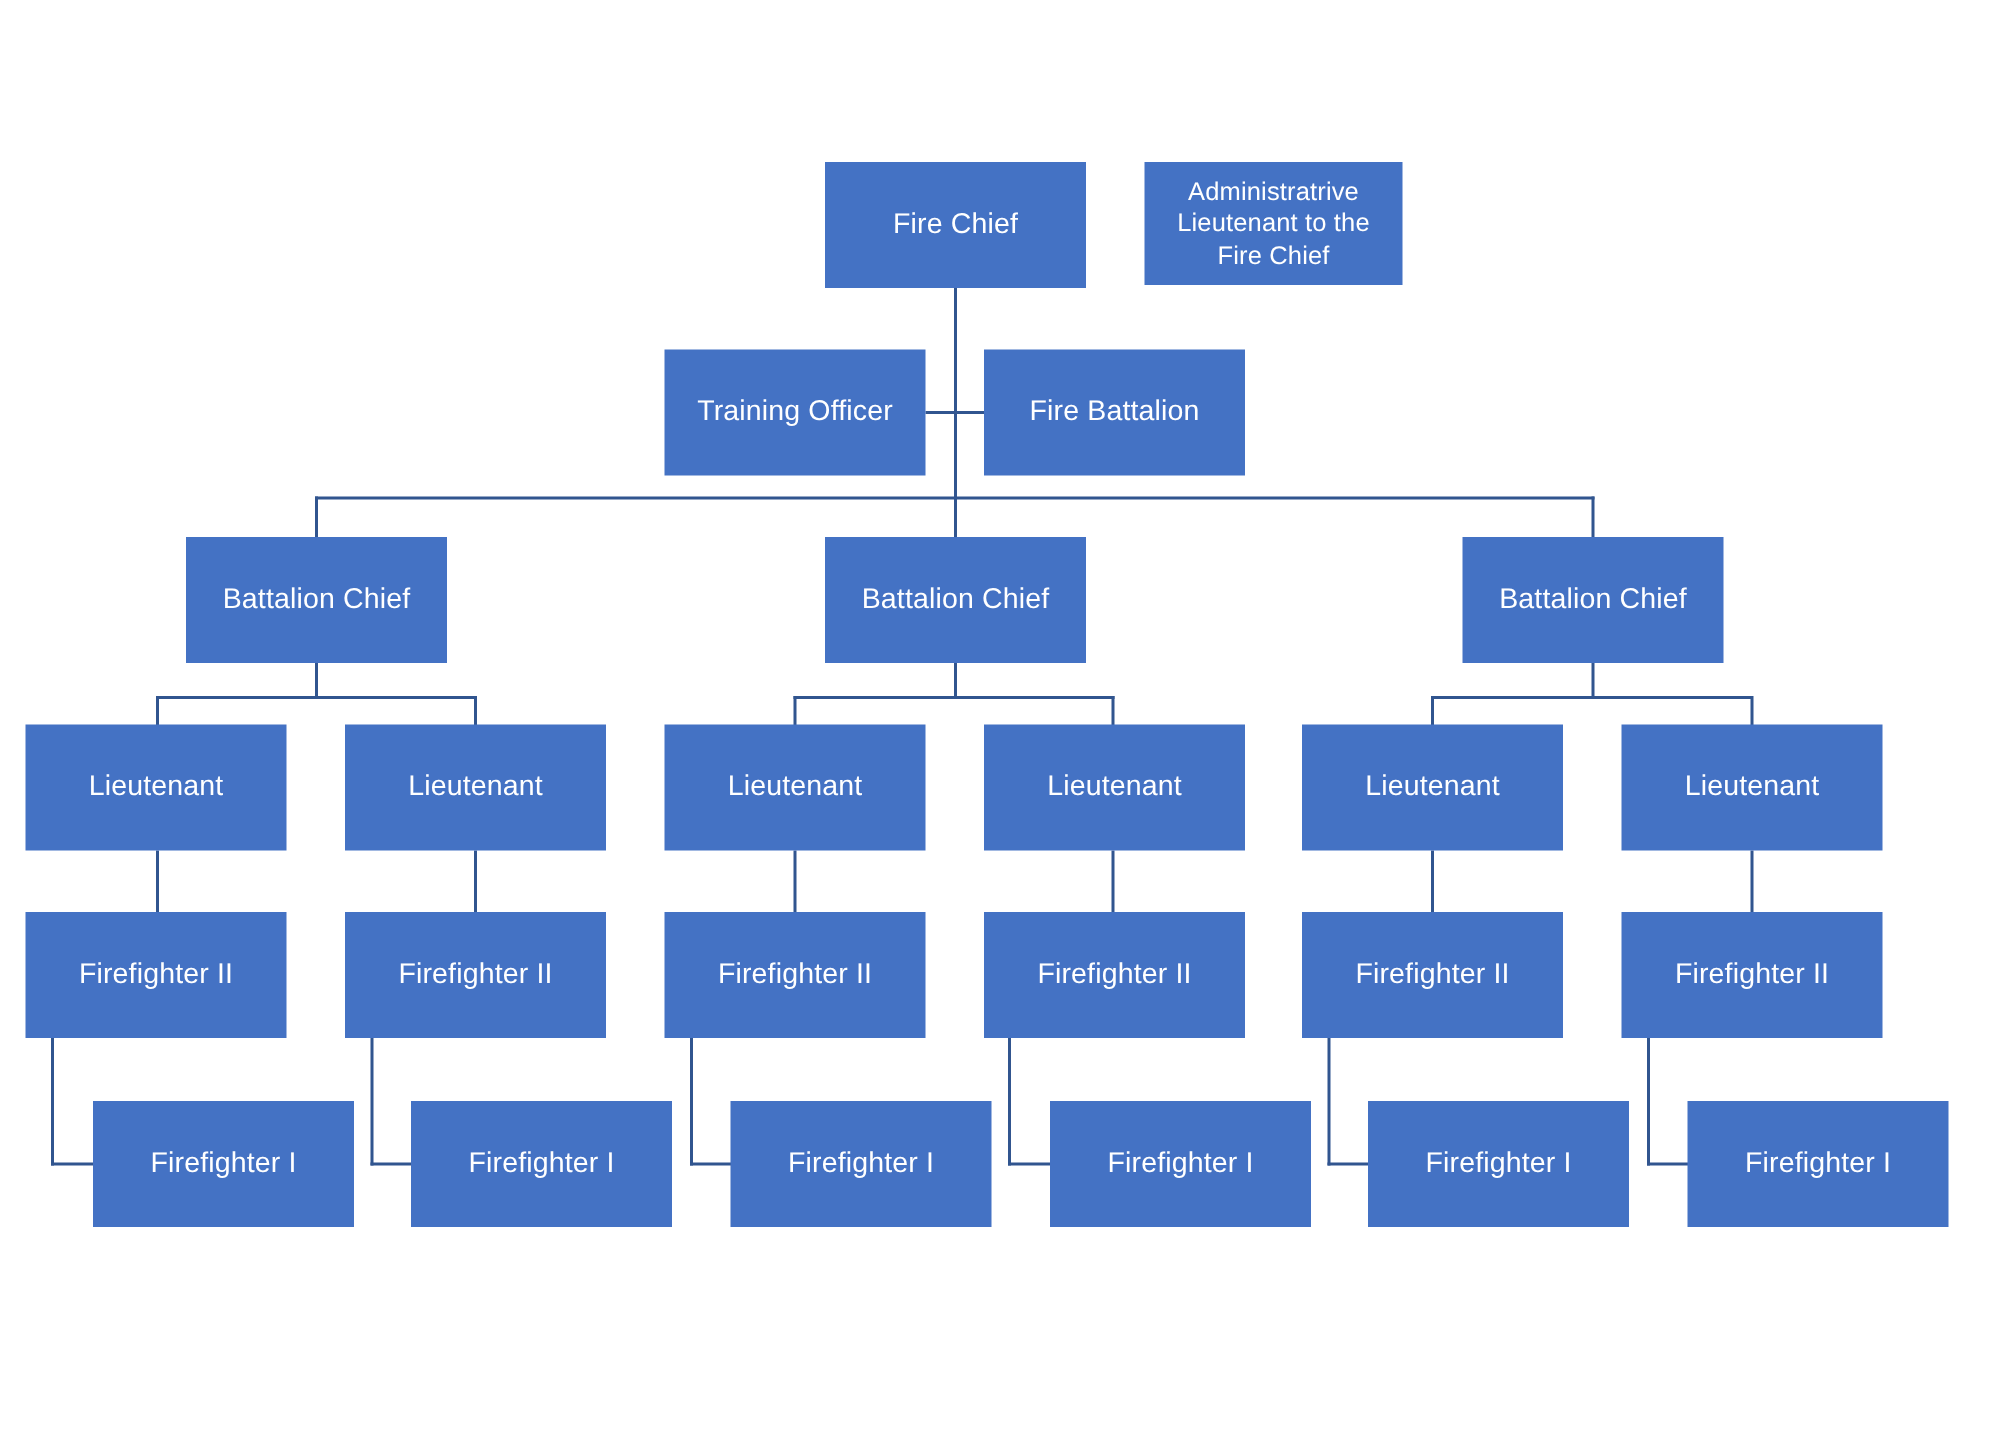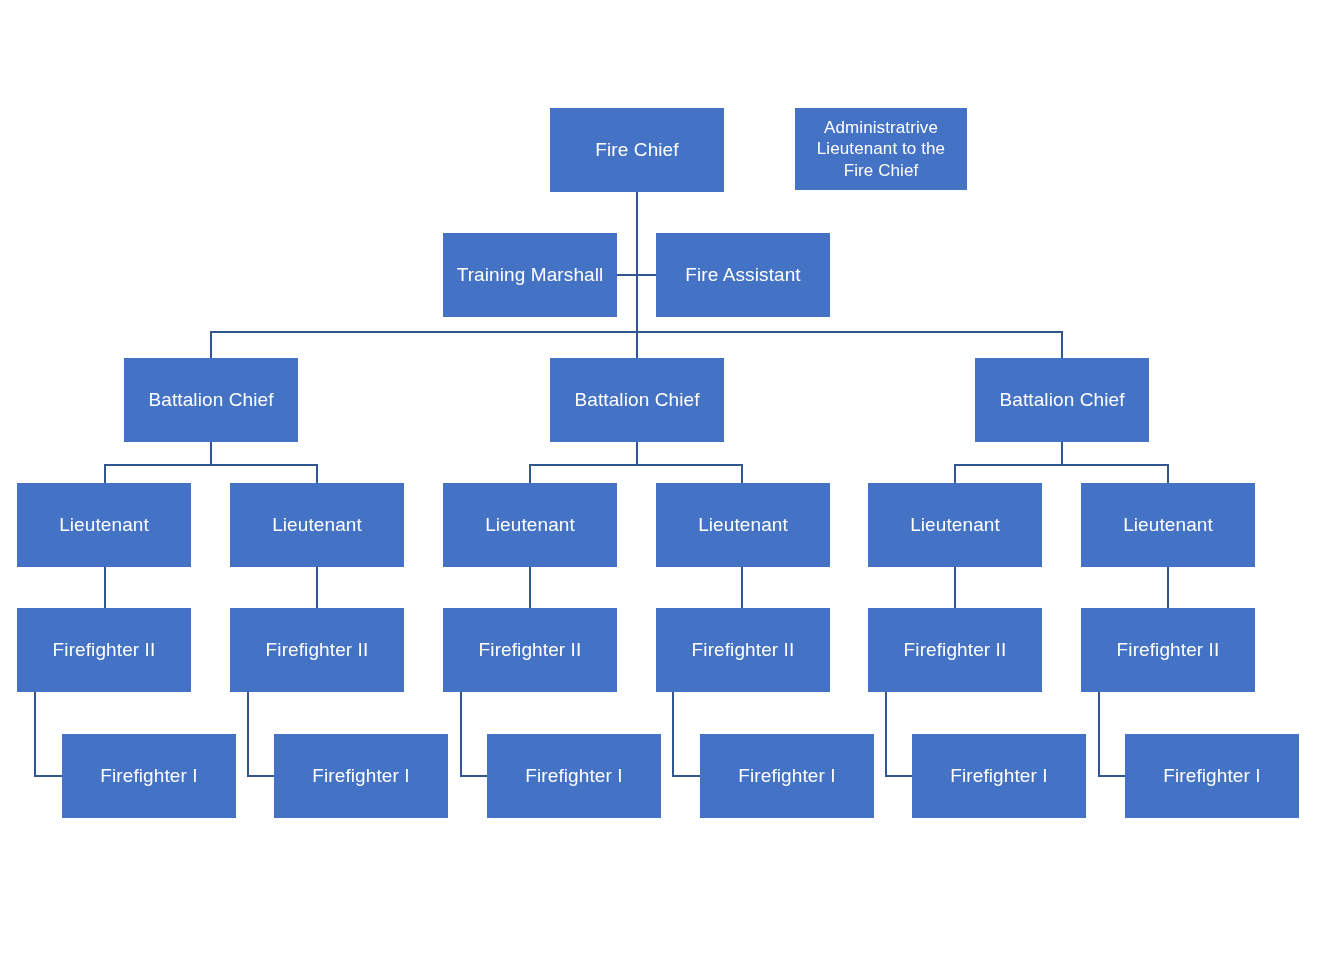--- a/index.html
+++ b/index.html
@@ -25,21 +25,20 @@
     text-align: center;
     box-sizing: border-box;
     line-height: 1.25;
     font-size: 19px;
     font-weight: 400;
     padding: 2px 6px;
     letter-spacing: 0.1px;
   }
   .node.small {
     font-size: 17px;
-    margin-left: 32px;
   }
   .node-label {
     display: block;
     width: 100%;
   }
   
   .conn {
     position: absolute;
     background: #31558F;
   }
@@ -106,25 +105,25 @@
 
   <div class="node small" style="left:763px; top:108px; width:172px; height:82px;">
     <span class="node-label">
       <span>Administratrive</span><br>
       <span>Lieutenant to the</span><br>
       <span>Fire Chief</span>
     </span>
   </div>
 
   <div class="node" style="left:443px; top:233px; width:174px; height:84px;">
-    <span class="node-label">Training Marshall</span>
+    <span class="node-label">Training Officer</span>
   </div>
 
   <div class="node" style="left:656px; top:233px; width:174px; height:84px;">
-    <span class="node-label">Fire Assistant</span>
+    <span class="node-label">Fire Battalion</span>
   </div>
 
   <div class="node" style="left:124px; top:358px; width:174px; height:84px;">
     <span class="node-label">Battalion Chief</span>
   </div>
   <div class="node" style="left:550px; top:358px; width:174px; height:84px;">
     <span class="node-label">Battalion Chief</span>
   </div>
   <div class="node" style="left:975px; top:358px; width:174px; height:84px;">
     <span class="node-label">Battalion Chief</span>

